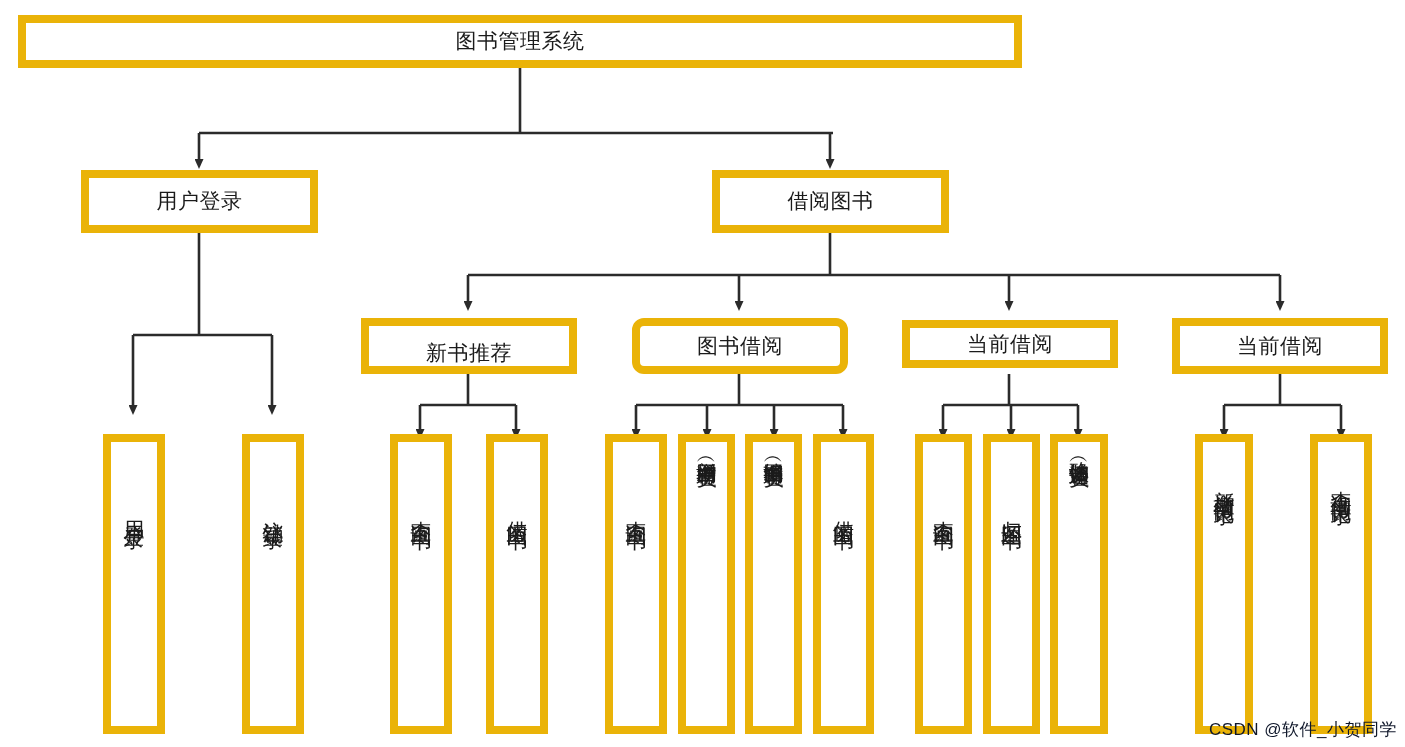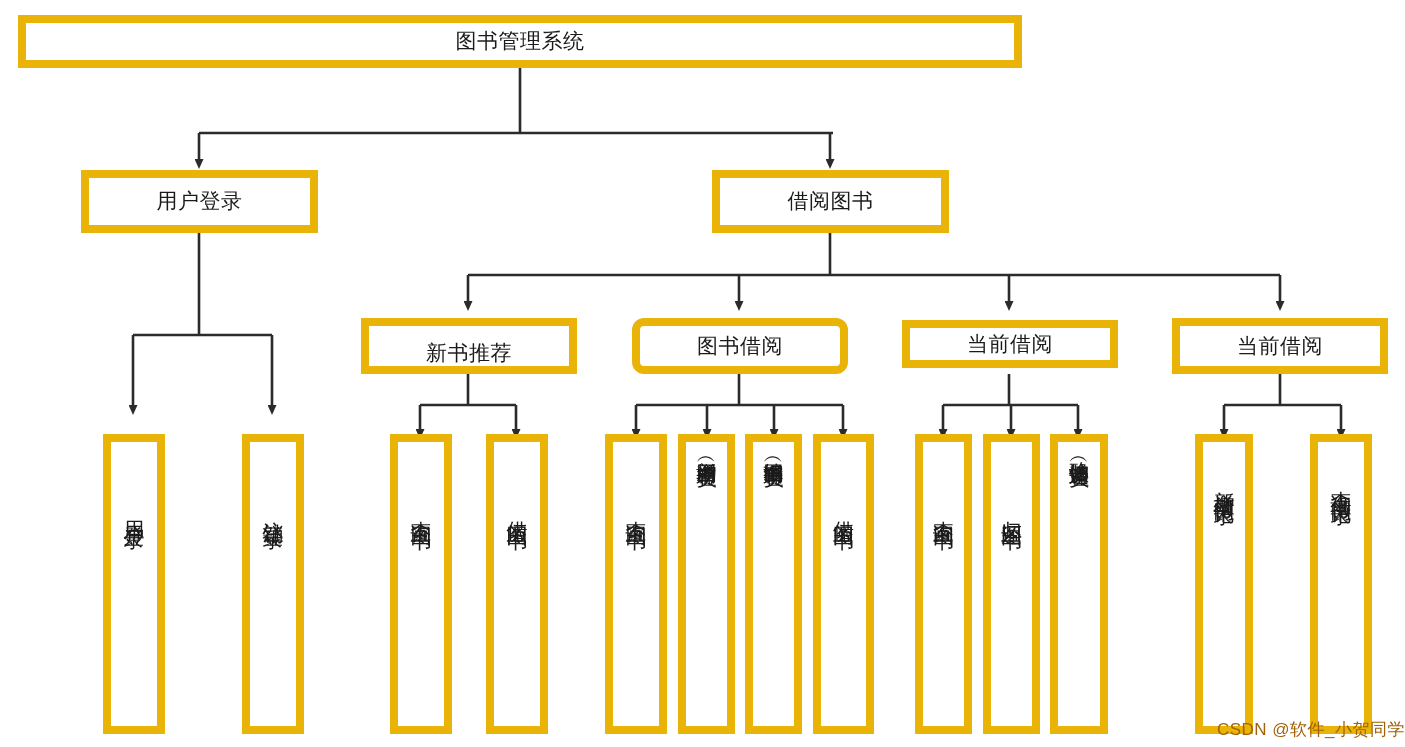--- a/index.html
+++ b/index.html
@@ -59,24 +59,24 @@
     text-align: left;
     line-height: 1.05;
     letter-spacing: 3px;
   }
   .node.vertical.tight .label {
     font-size: 20px;
     letter-spacing: 1px;
   }
   #watermark {
     position: absolute;
-    right: 0;
+    right: 8px;
     bottom: 6px;
     font-size: 17px;
-    color: #a16207;
+    color: #0f172a;
     letter-spacing: 0.5px;
     white-space: nowrap;
     user-select: none;
   }
 </style>
 </head>
 <body>
 
 <div id="diagram-root">
 

